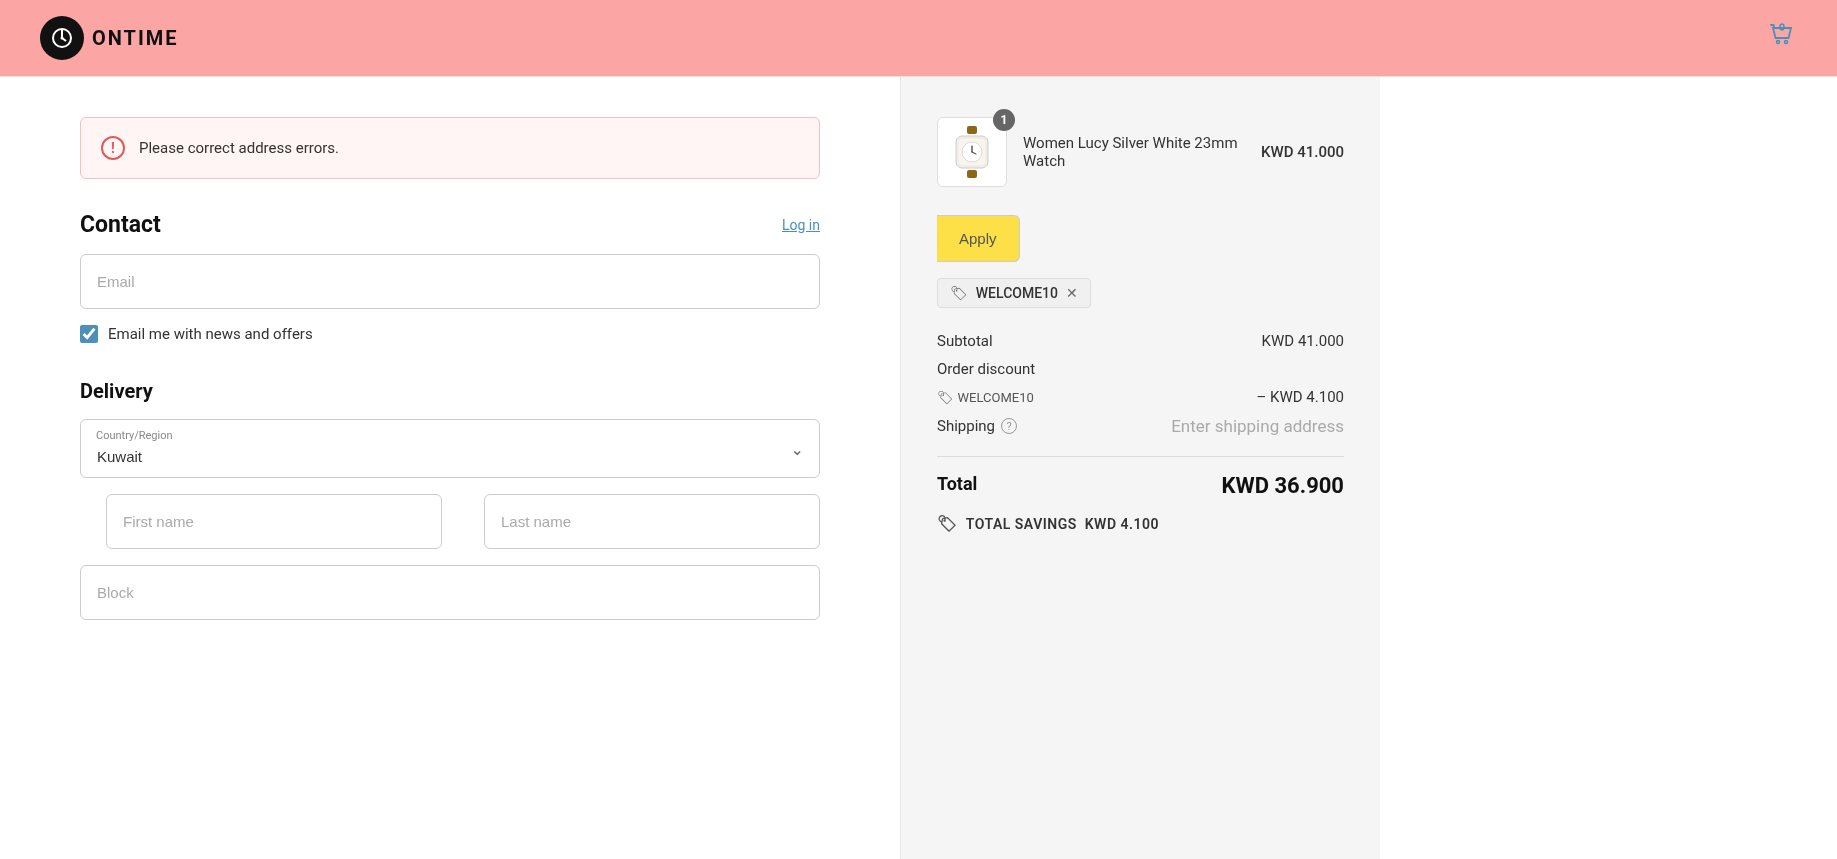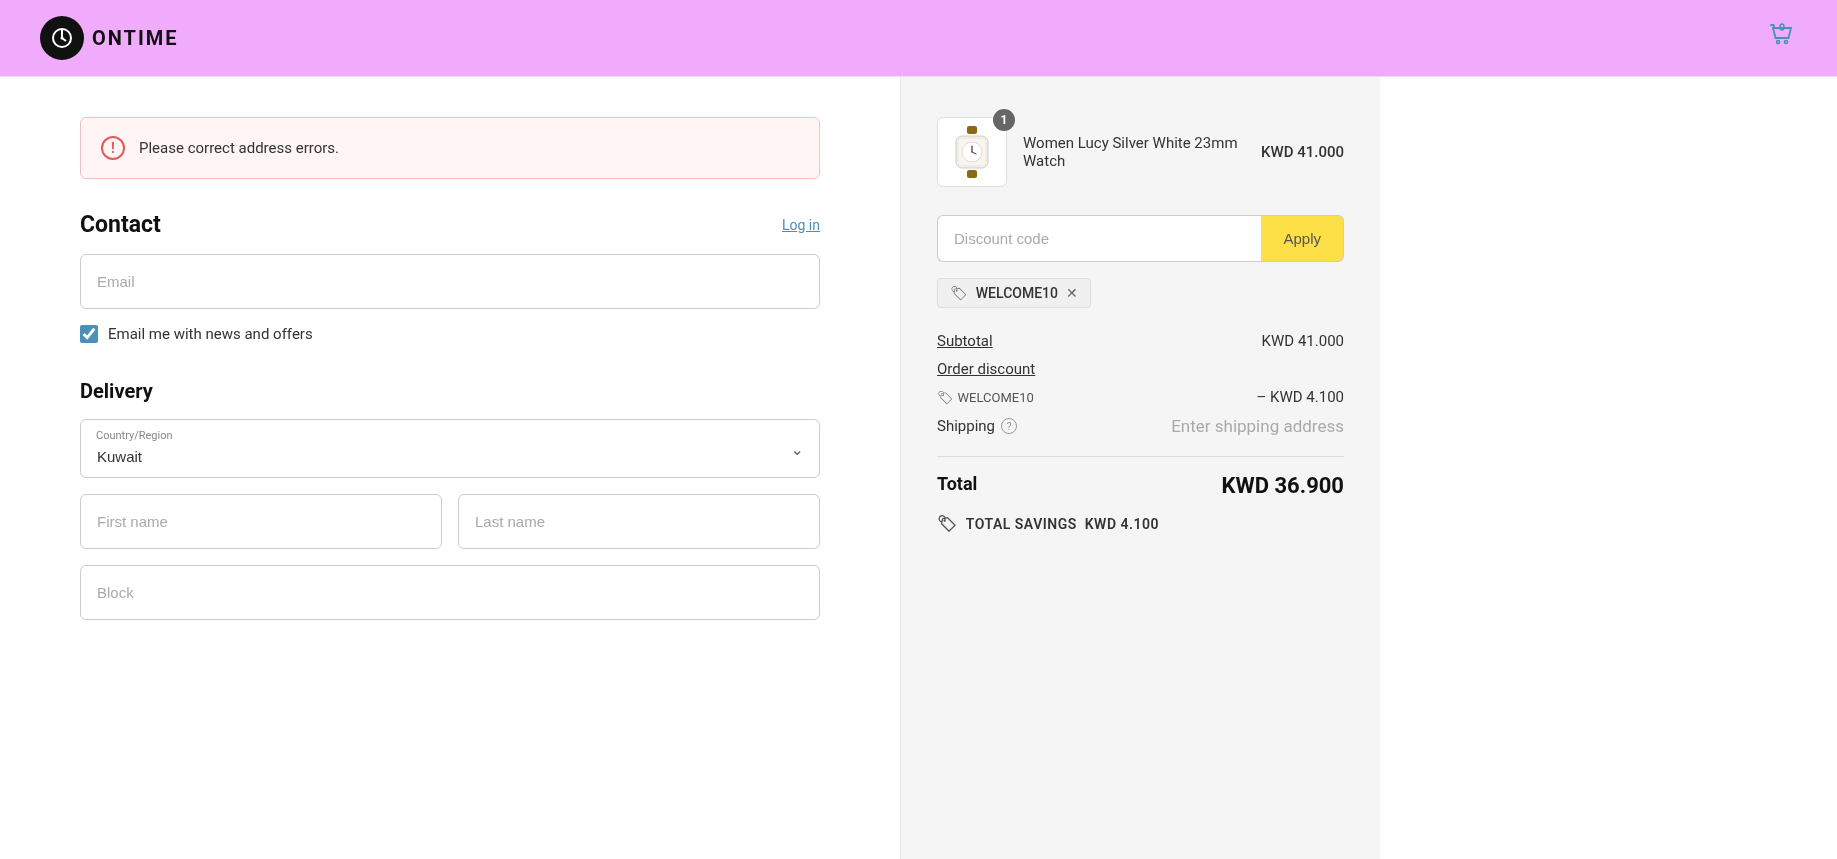--- a/index.html
+++ b/index.html
@@ -5,21 +5,21 @@
     * { box-sizing: border-box; margin: 0; padding: 0; }
     body { font-family: -apple-system, BlinkMacSystemFont, 'Segoe UI', Roboto, sans-serif; background: #fff; color: #333; }
 
     
     .header {
       display: flex;
       align-items: center;
       justify-content: space-between;
       padding: 16px 40px;
       border-bottom: 1px solid #e5e5e5;
-      background: #f0abfc;
+      background: #fca5a5;
     }
     .logo {
       display: flex;
       align-items: center;
       gap: 8px;
     }
     .logo-circle {
       width: 44px;
       height: 44px;
       background: #111;
@@ -179,20 +179,21 @@
       font-size: 16px;
     }
 
     .name-row {
       display: flex;
       gap: 16px;
       margin-bottom: 16px;
     }
     .name-row .form-input {
       flex: 1;
+      margin-left: 26px;
     }
 
     .block-input {
       margin-bottom: 0;
     }
 
     
     .right-panel {
       width: 480px;
       background: #f5f5f5;
@@ -305,21 +306,21 @@
 
     
     .summary-row {
       display: flex;
       justify-content: space-between;
       align-items: flex-start;
       font-size: 15px;
       color: #333;
       margin-bottom: 10px;
     }
-    .summary-row .label { color: #333; text-decoration: underline; }
+    .summary-row .label { color: #333; }
     .summary-row .value { color: #333; }
     .discount-label-sub {
       font-size: 13px;
       color: #555;
       display: flex;
       align-items: center;
       gap: 4px;
     }
     .discount-value {
       font-size: 15px;
@@ -464,21 +465,20 @@
             <line x1="21" y1="26" x2="25" y2="28" stroke="#333" stroke-width="1" stroke-linecap="round"></line>
           </svg>
         </div>
         <div class="product-badge">1</div>
       </div>
       <div class="product-name">Women Lucy Silver White 23mm Watch</div>
       <div class="product-price">KWD 41.000</div>
     </div>
 
     <div class="discount-row">
-      <input class="discount-input" type="text" placeholder="Discount code" style="">
       <button class="apply-btn">Apply</button>
     </div>
 
     <div>
       <span class="discount-tag">
         <span class="tag-icon">🏷</span>
         <span>WELCOME10</span>
         <span class="tag-remove">✕</span>
       </span>
     </div>

